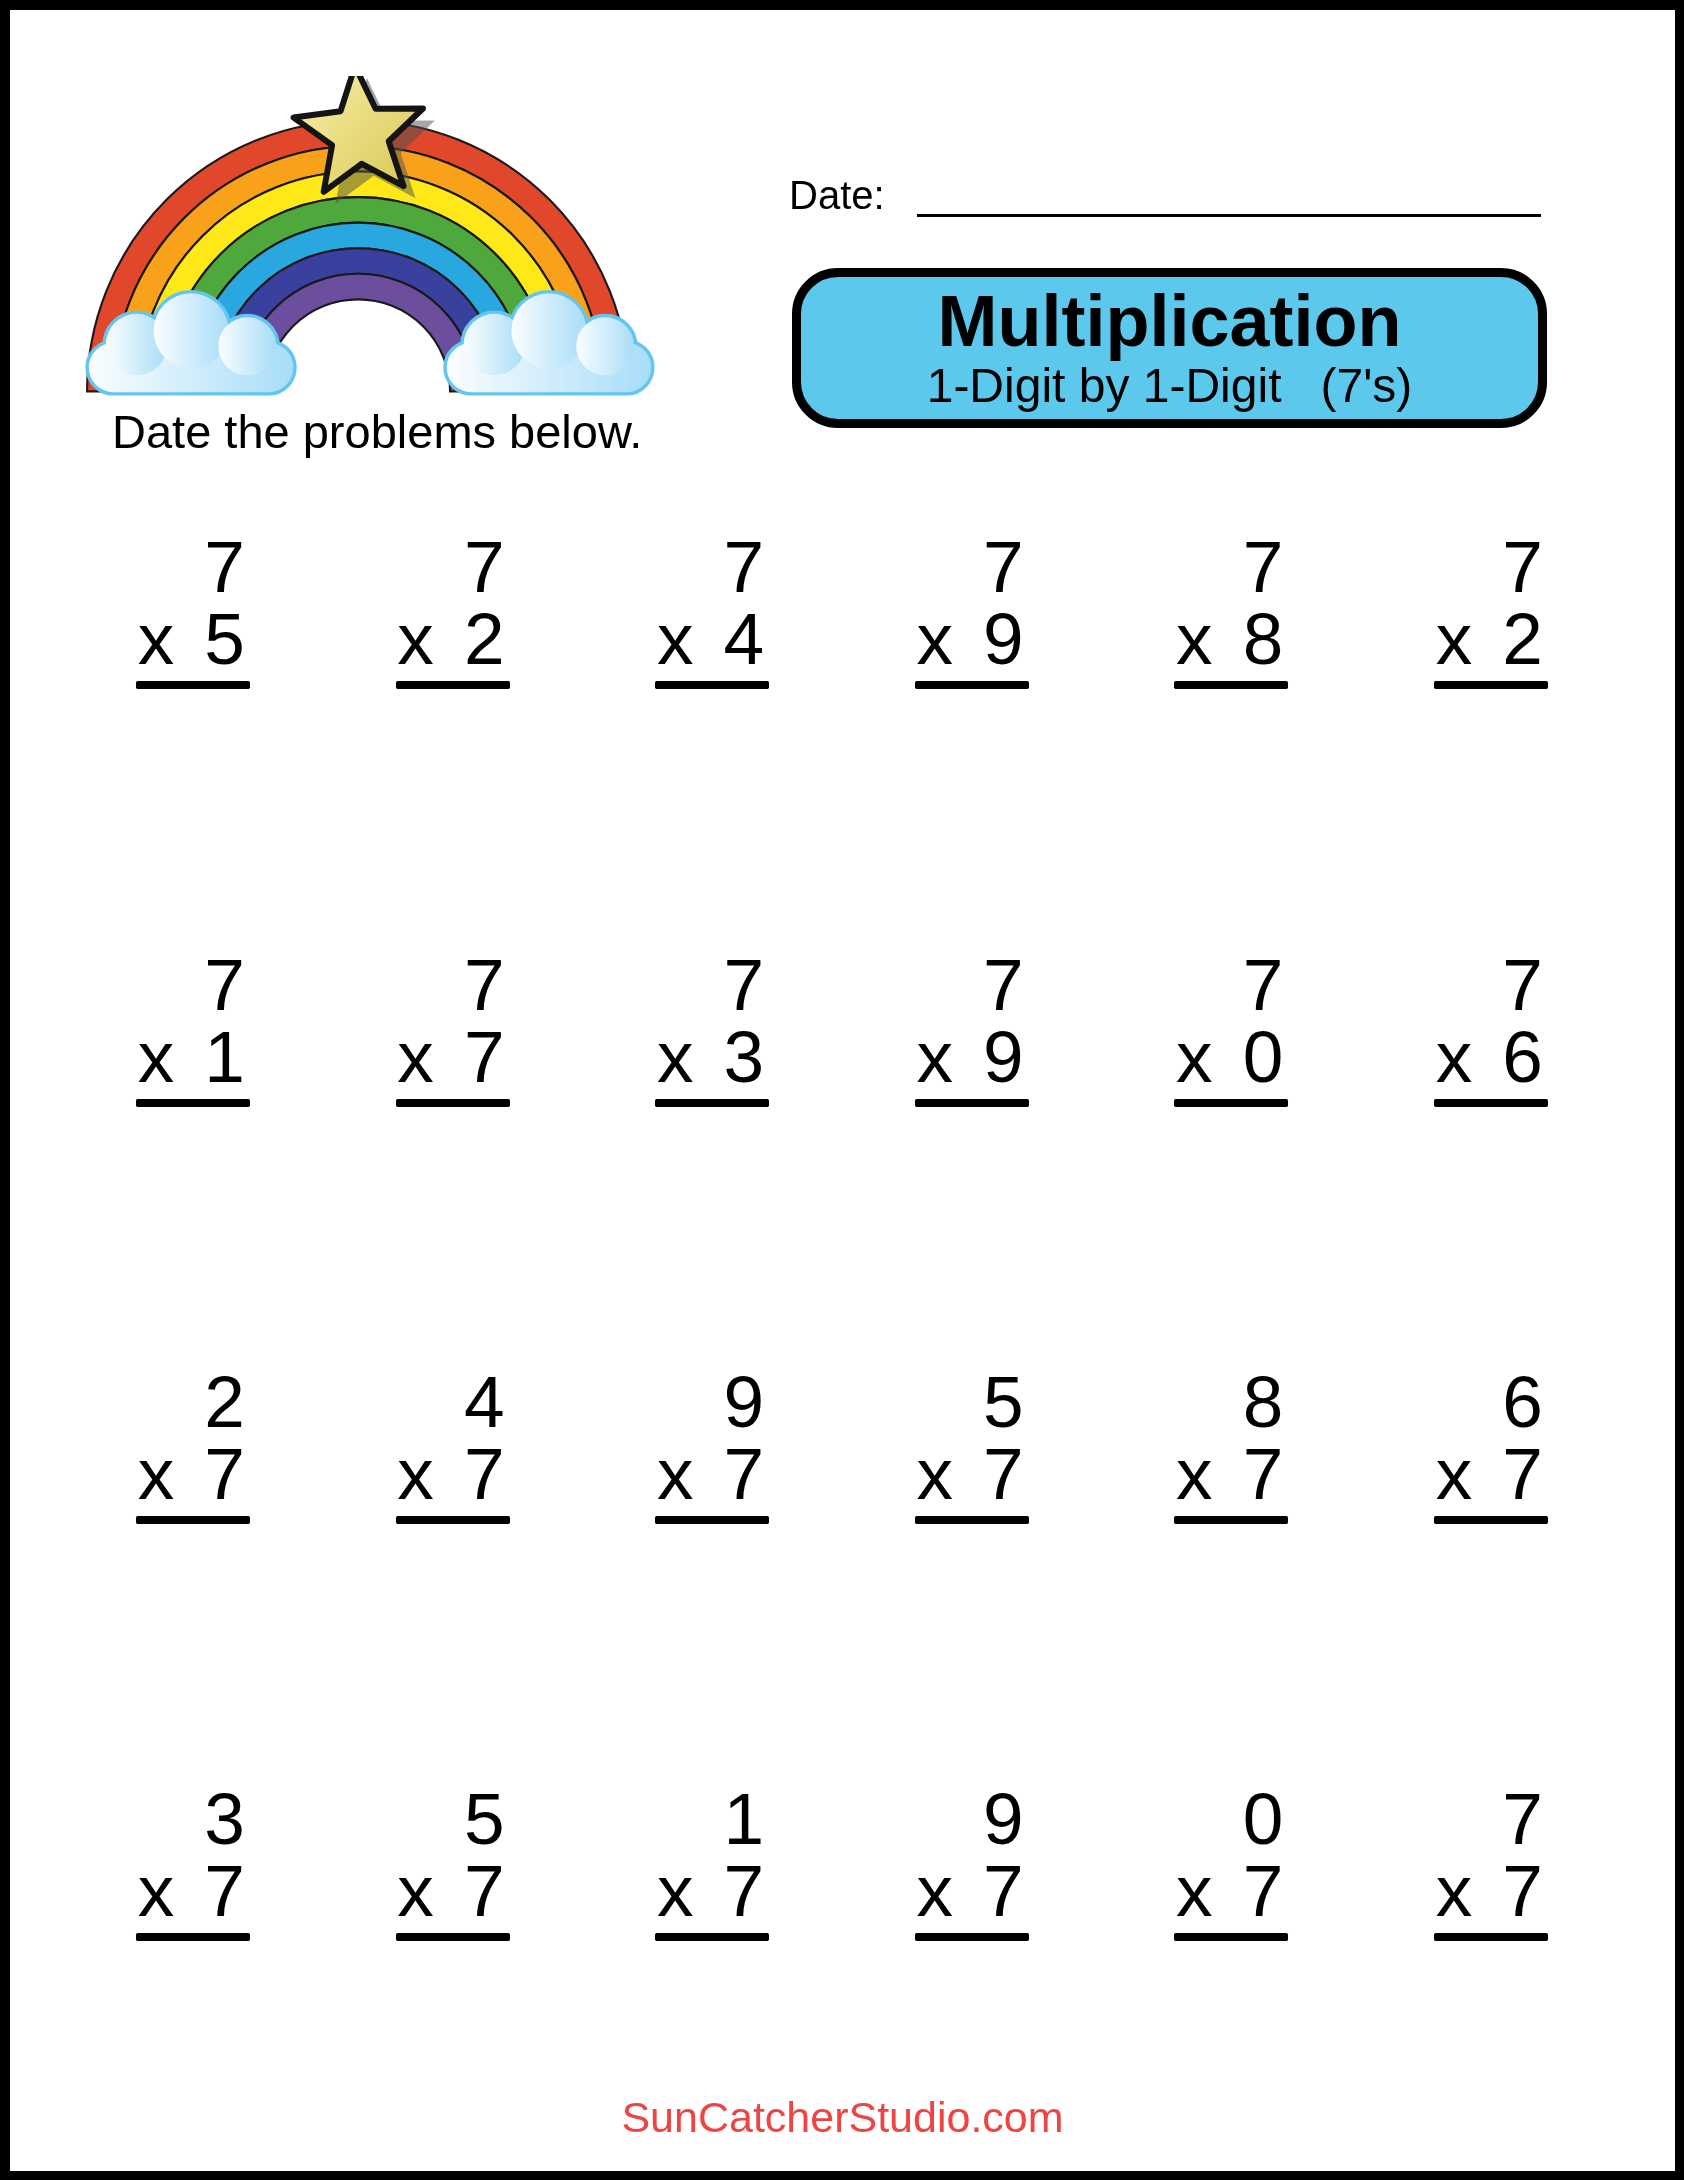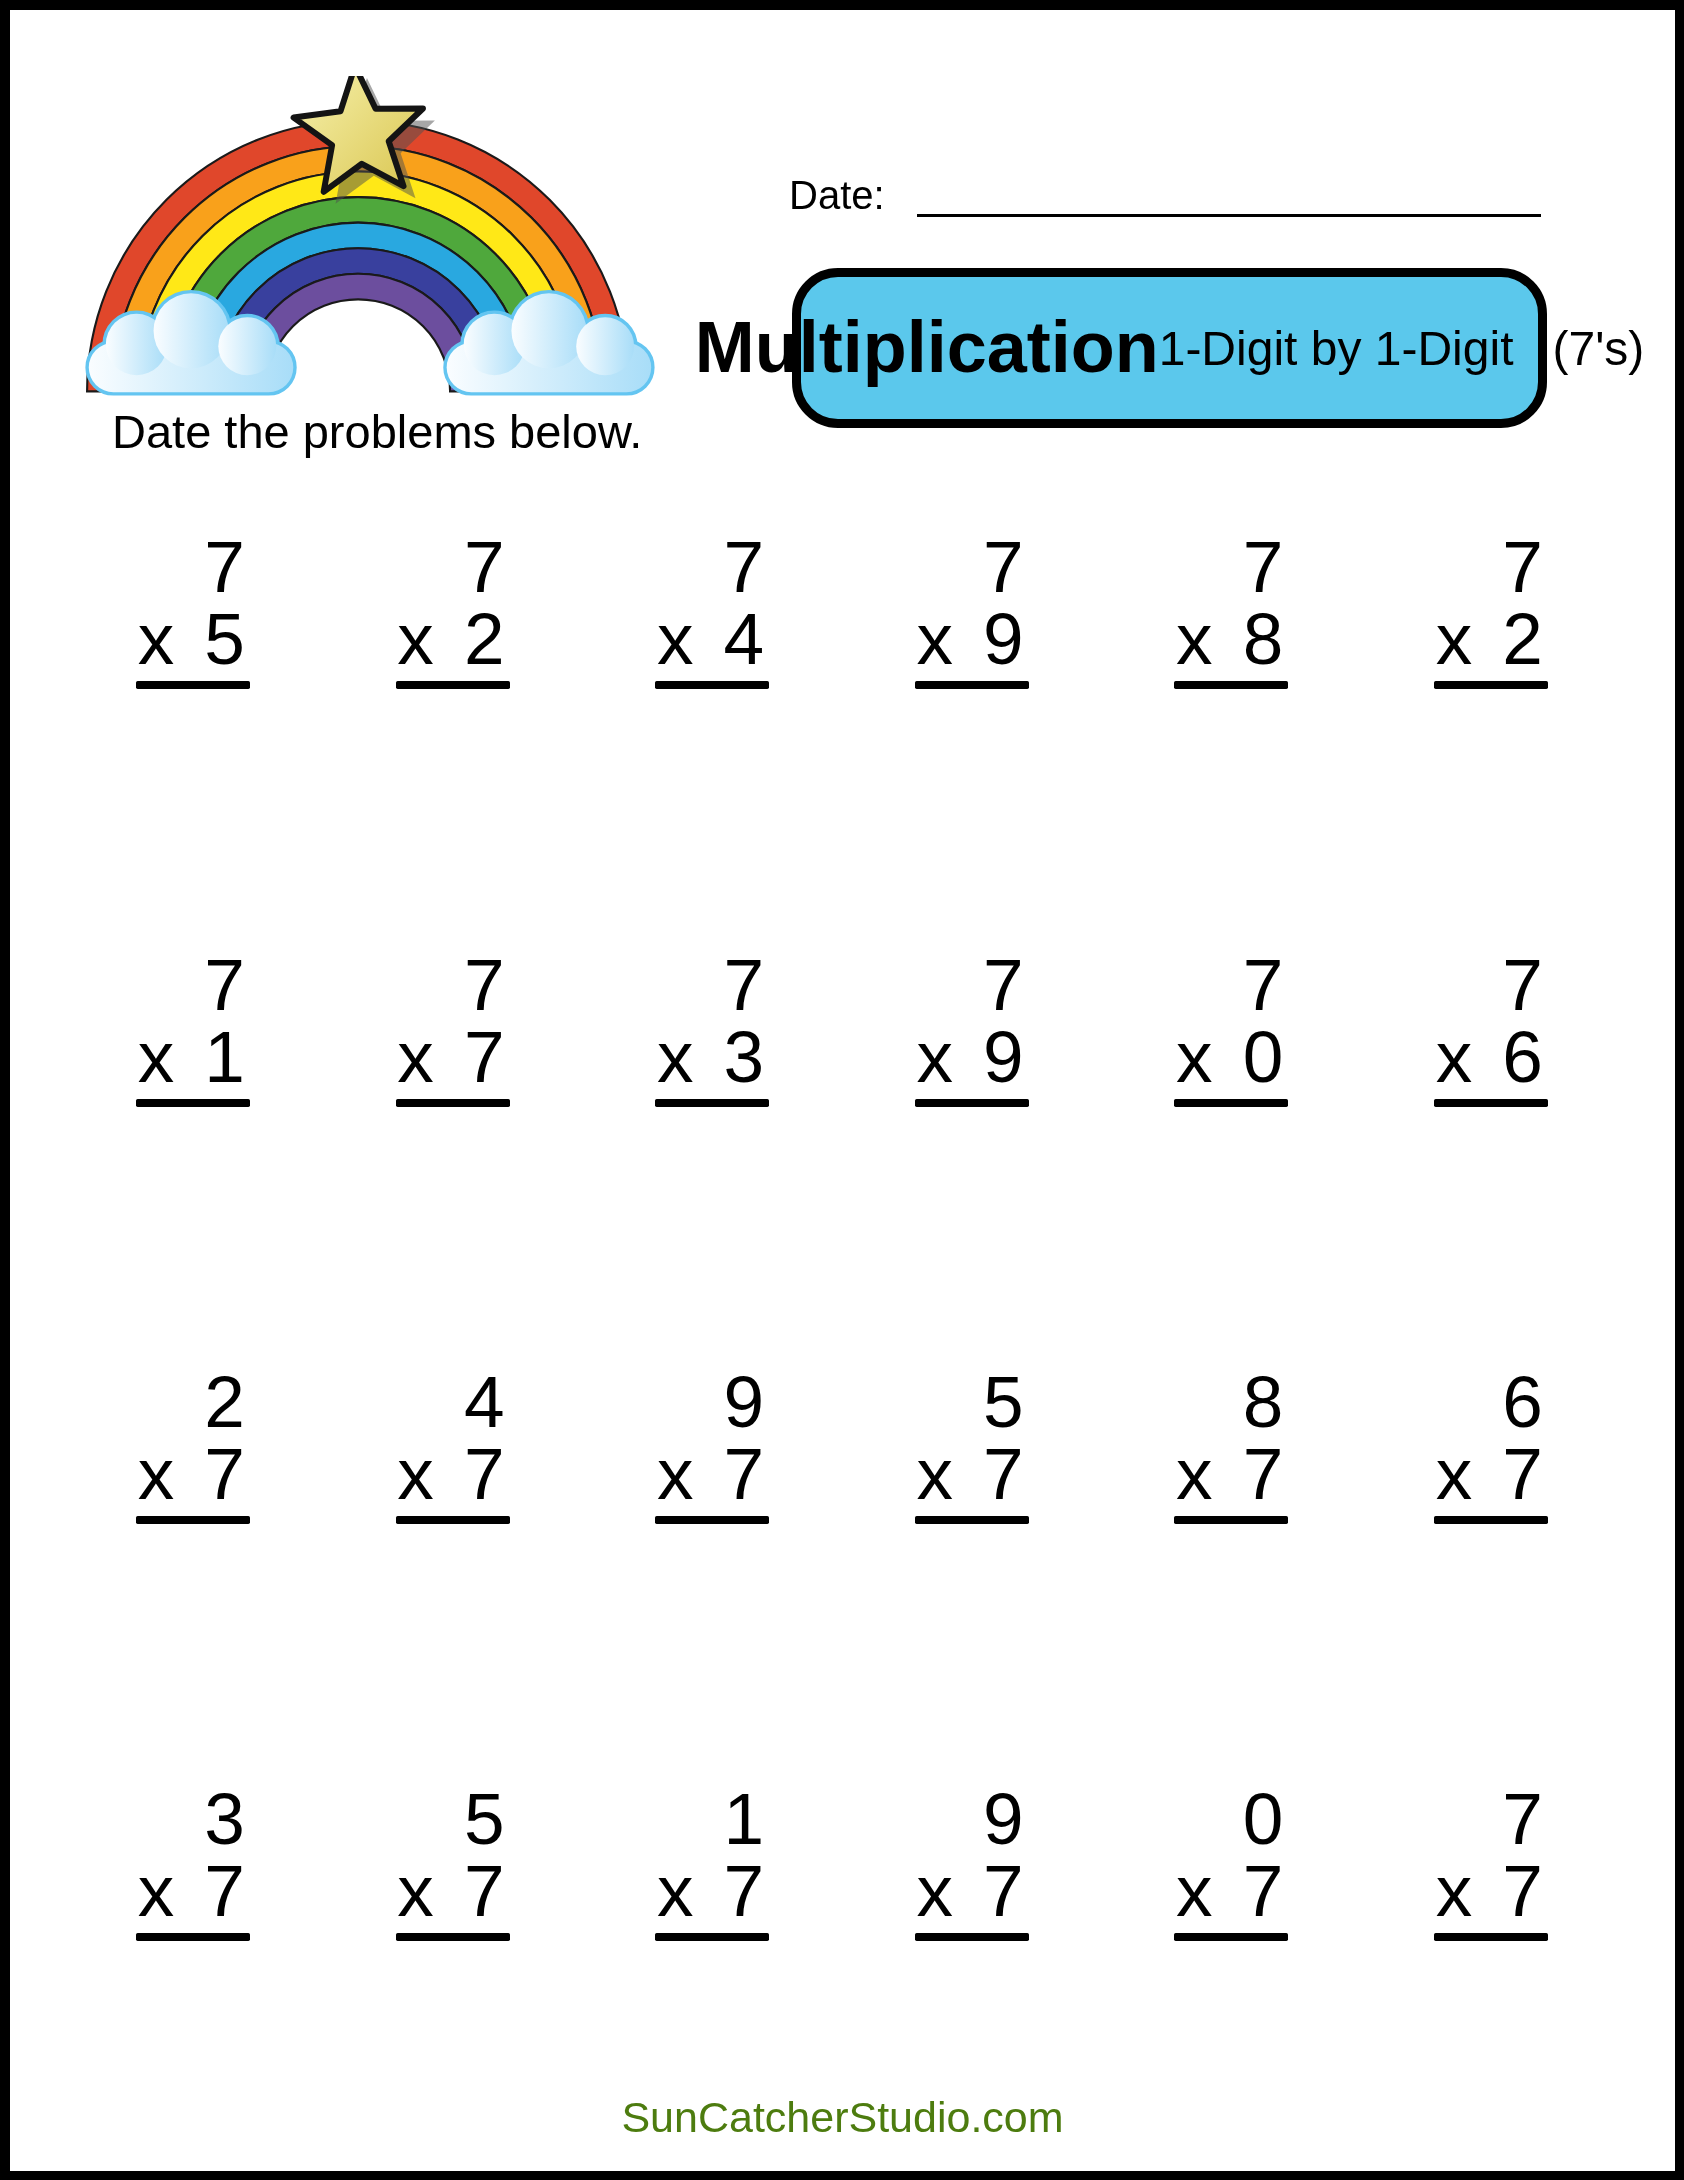--- a/index.html
+++ b/index.html
@@ -55,21 +55,21 @@
   .title-box {
     position: absolute;
     left: 782px;
     top: 258px;
     width: 755px;
     height: 160px;
     box-sizing: border-box;
     border: 9.4px solid #000000;
     border-radius: 46px;
     display: flex;
-    flex-direction: row;
+    flex-direction: column;
     align-items: center;
     justify-content: center;
   }
   .tb-title {
     font-size: 72px;
     font-weight: bold;
     line-height: 1.02;
     white-space: nowrap;
   }
   .tb-sub-row {
@@ -121,21 +121,21 @@
   .p-answer { height: 102px; }
 
   
   .footer {
     position: absolute;
     left: 0;
     right: 0;
     bottom: 29px;
     text-align: center;
     font-size: 43px;
-    color: #4d7c0f;
+    color: #ef4444;
   }
 </style>
 </head>
 <body>
 
 <div class="page">
 
   <div class="rainbow-wrap">
     <svg viewBox="0 0 710 400">
       <defs>

